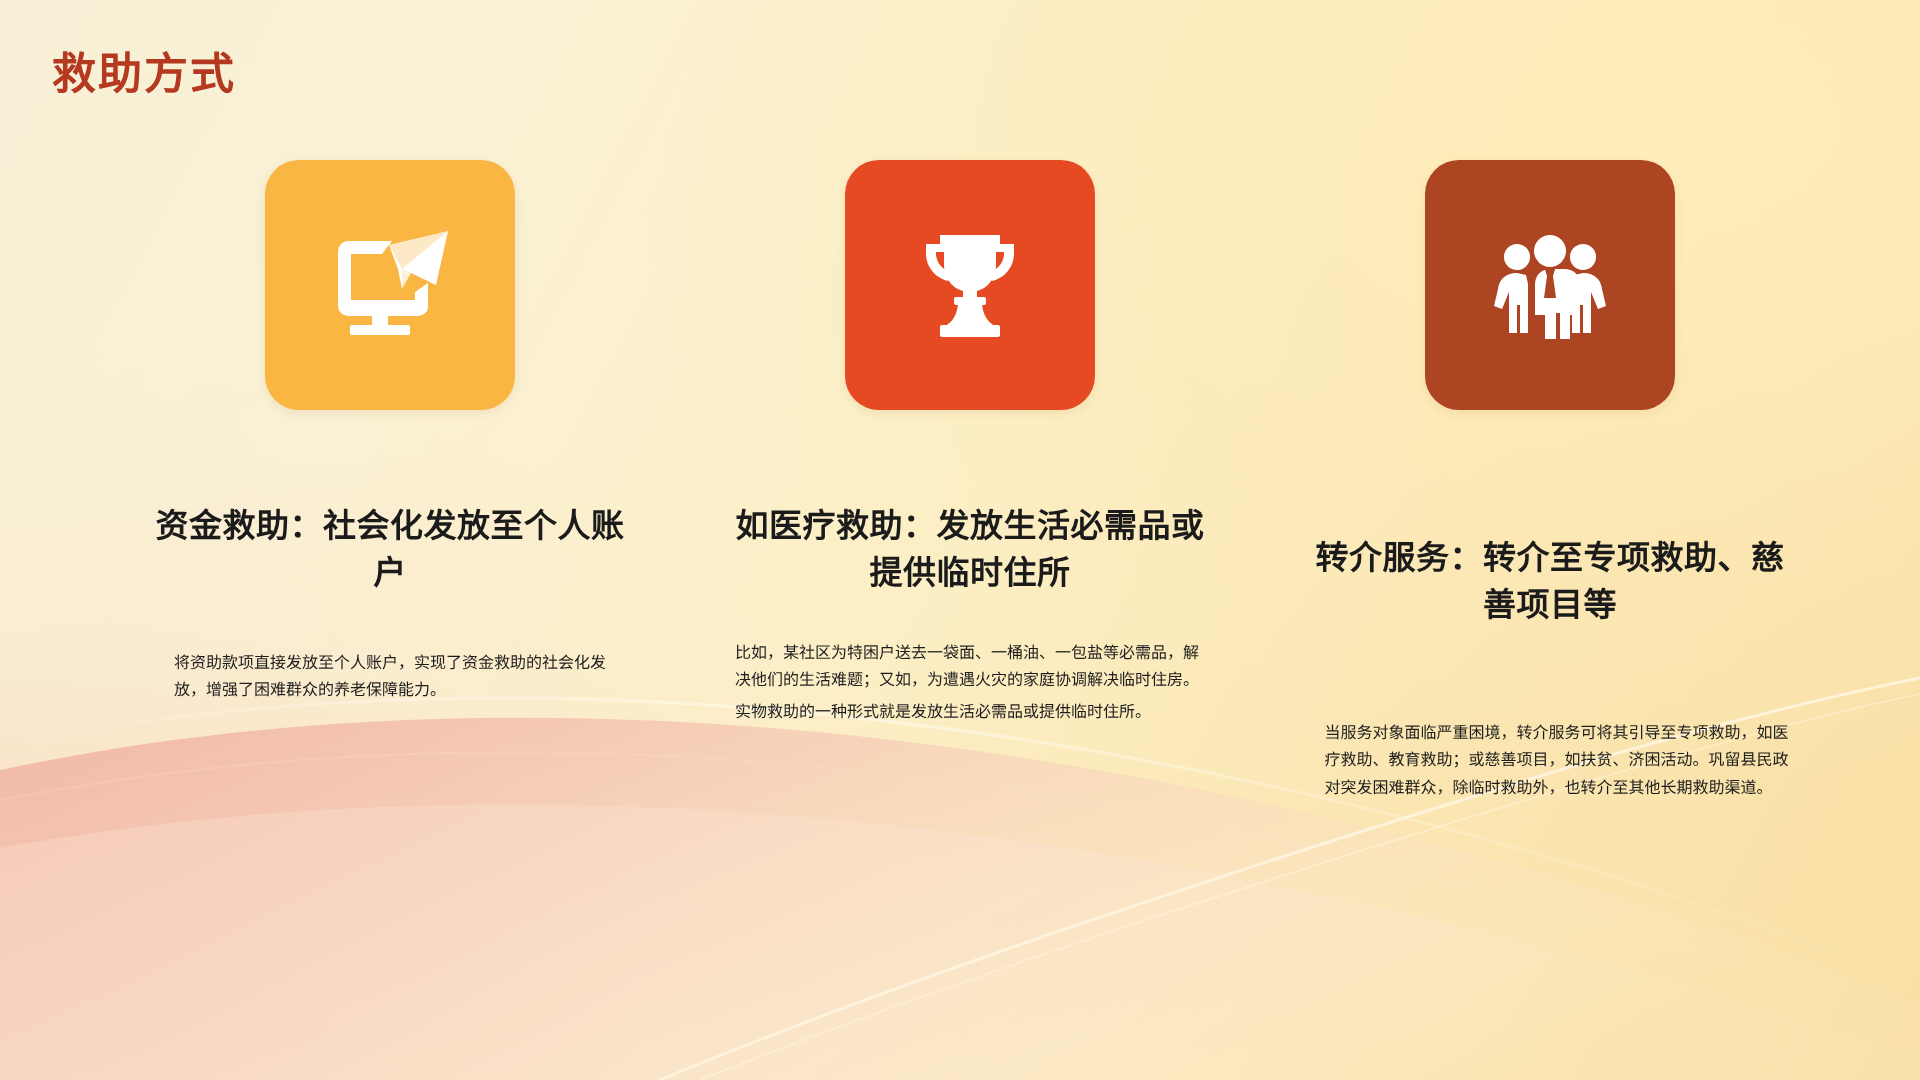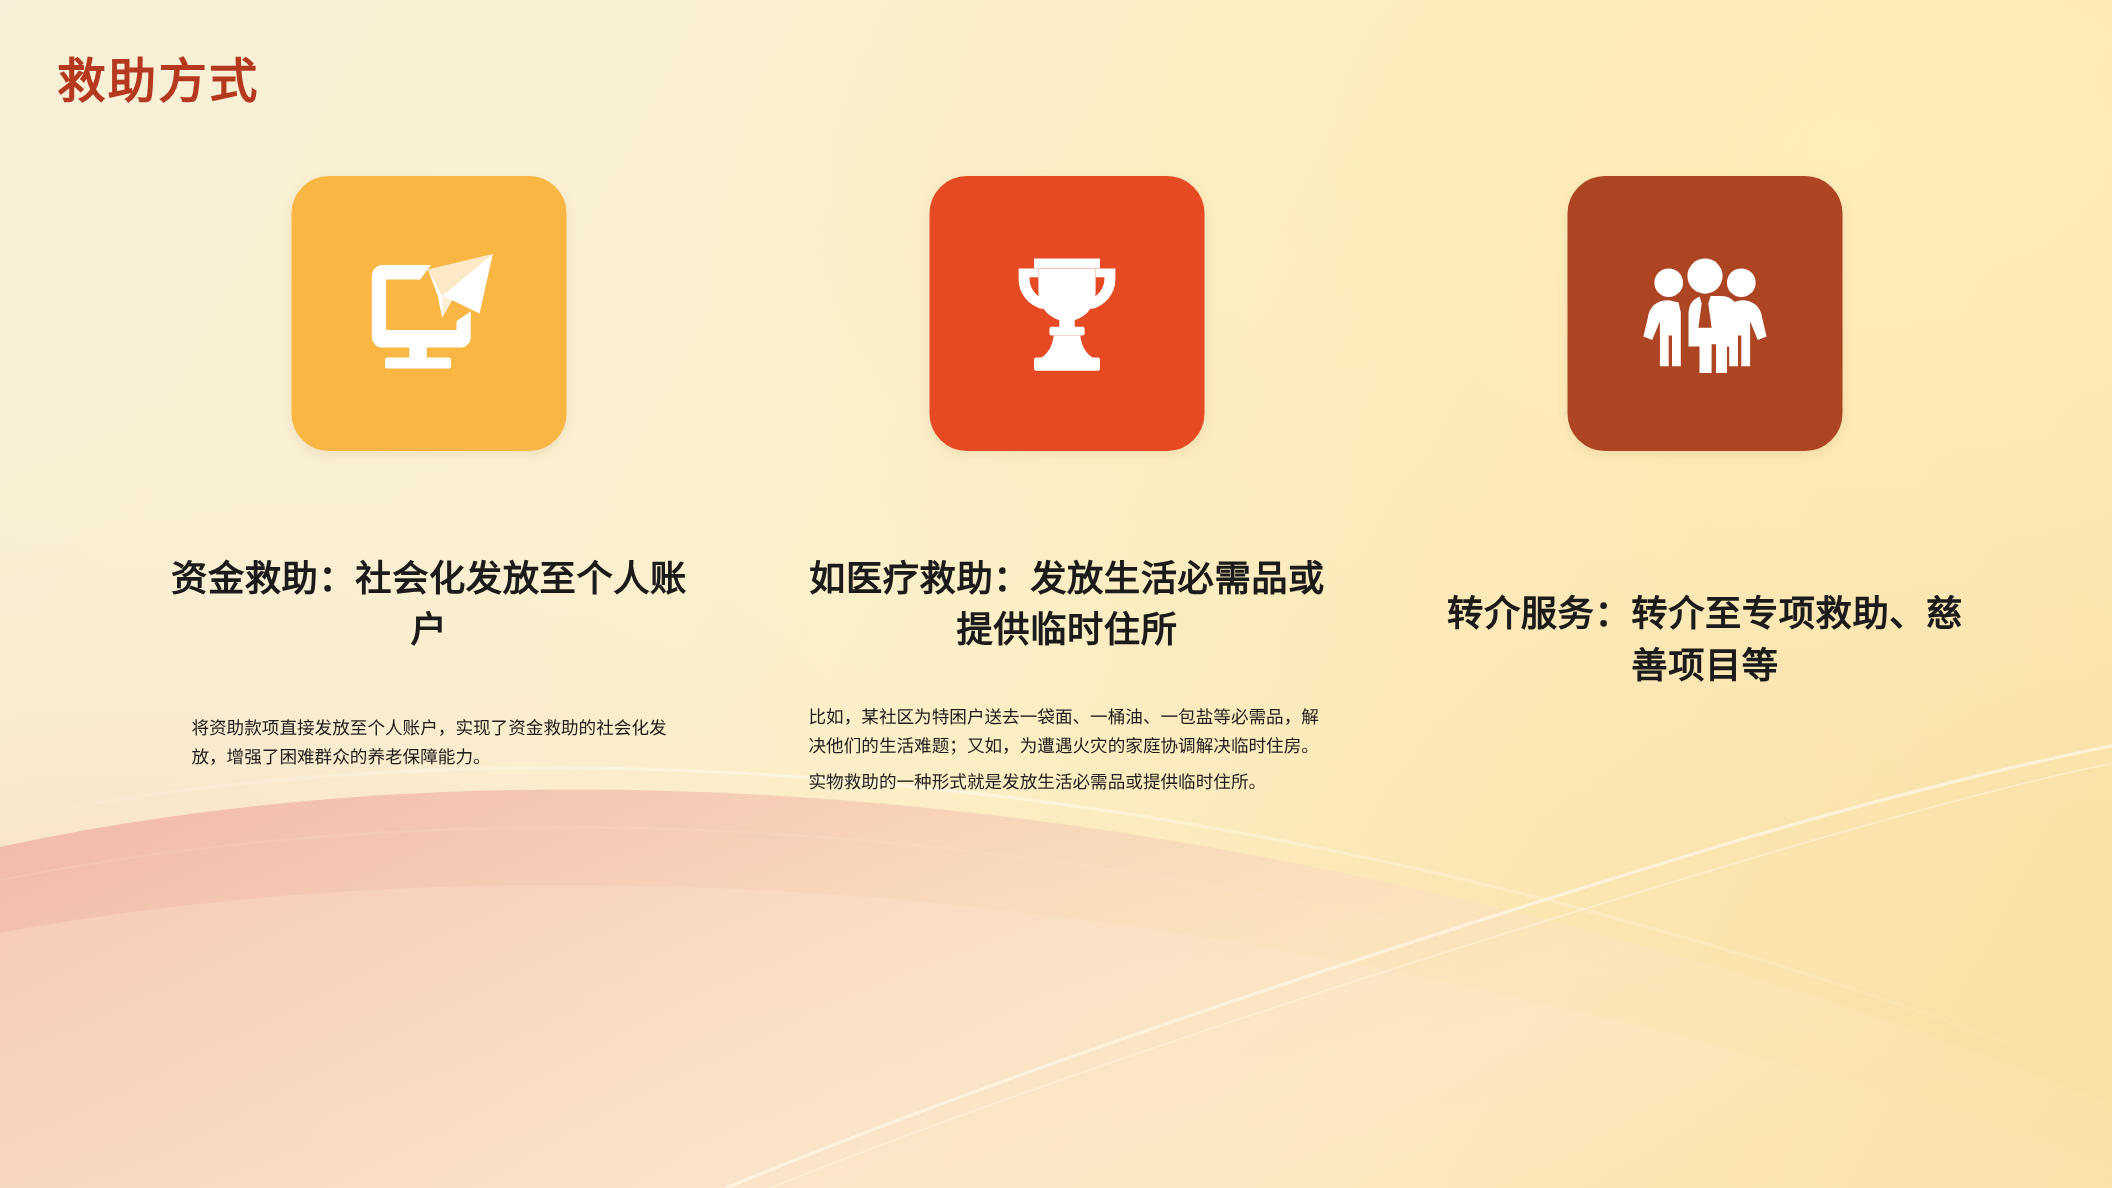--- a/index.html
+++ b/index.html
@@ -203,16 +203,19 @@
             <path d="M25 42 c-12 0 -18 7 -19 16 l-4 17 l8 3 l7 -17 v41 h8 v-28 h3 v28 h8 v-49 l-2 -9 z"></path>
             <circle cx="91" cy="26" r="13"></circle>
             <path d="M91 42 c12 0 18 7 19 16 l4 17 l-8 3 l-7 -17 v41 h-8 v-28 h-3 v28 h-8 v-49 l2 -9 z"></path>
             <circle cx="58" cy="20" r="16"></circle>
             <path d="M44 38 h9 l5 12 l5 -12 h9 c11 0 16 7 16 16 v30 h-10 v24 h-10 v-26 h-4 v26 h-11 v-24 h-10 v-30 c0 -9 5 -16 16 -16 z"></path>
             <path d="M53 38 h10 l-2 7 l3 22 h-12 l3 -22 z" fill="#AE4522"></path>
           </svg>
         </span>
       </div>
       <div class="heading">转介服务：转介至专项救助、慈善项目等</div>
+      <div class="body">
+        <p>当服务对象面临严重困境，转介服务可将其引导至专项救助，如医疗救助、教育救助；或慈善项目，如扶贫、济困活动。巩留县民政对突发困难群众，除临时救助外，也转介至其他长期救助渠道。</p>
+      </div>
     </div>
 
   </div>
 </div>
 
 </body></html>

